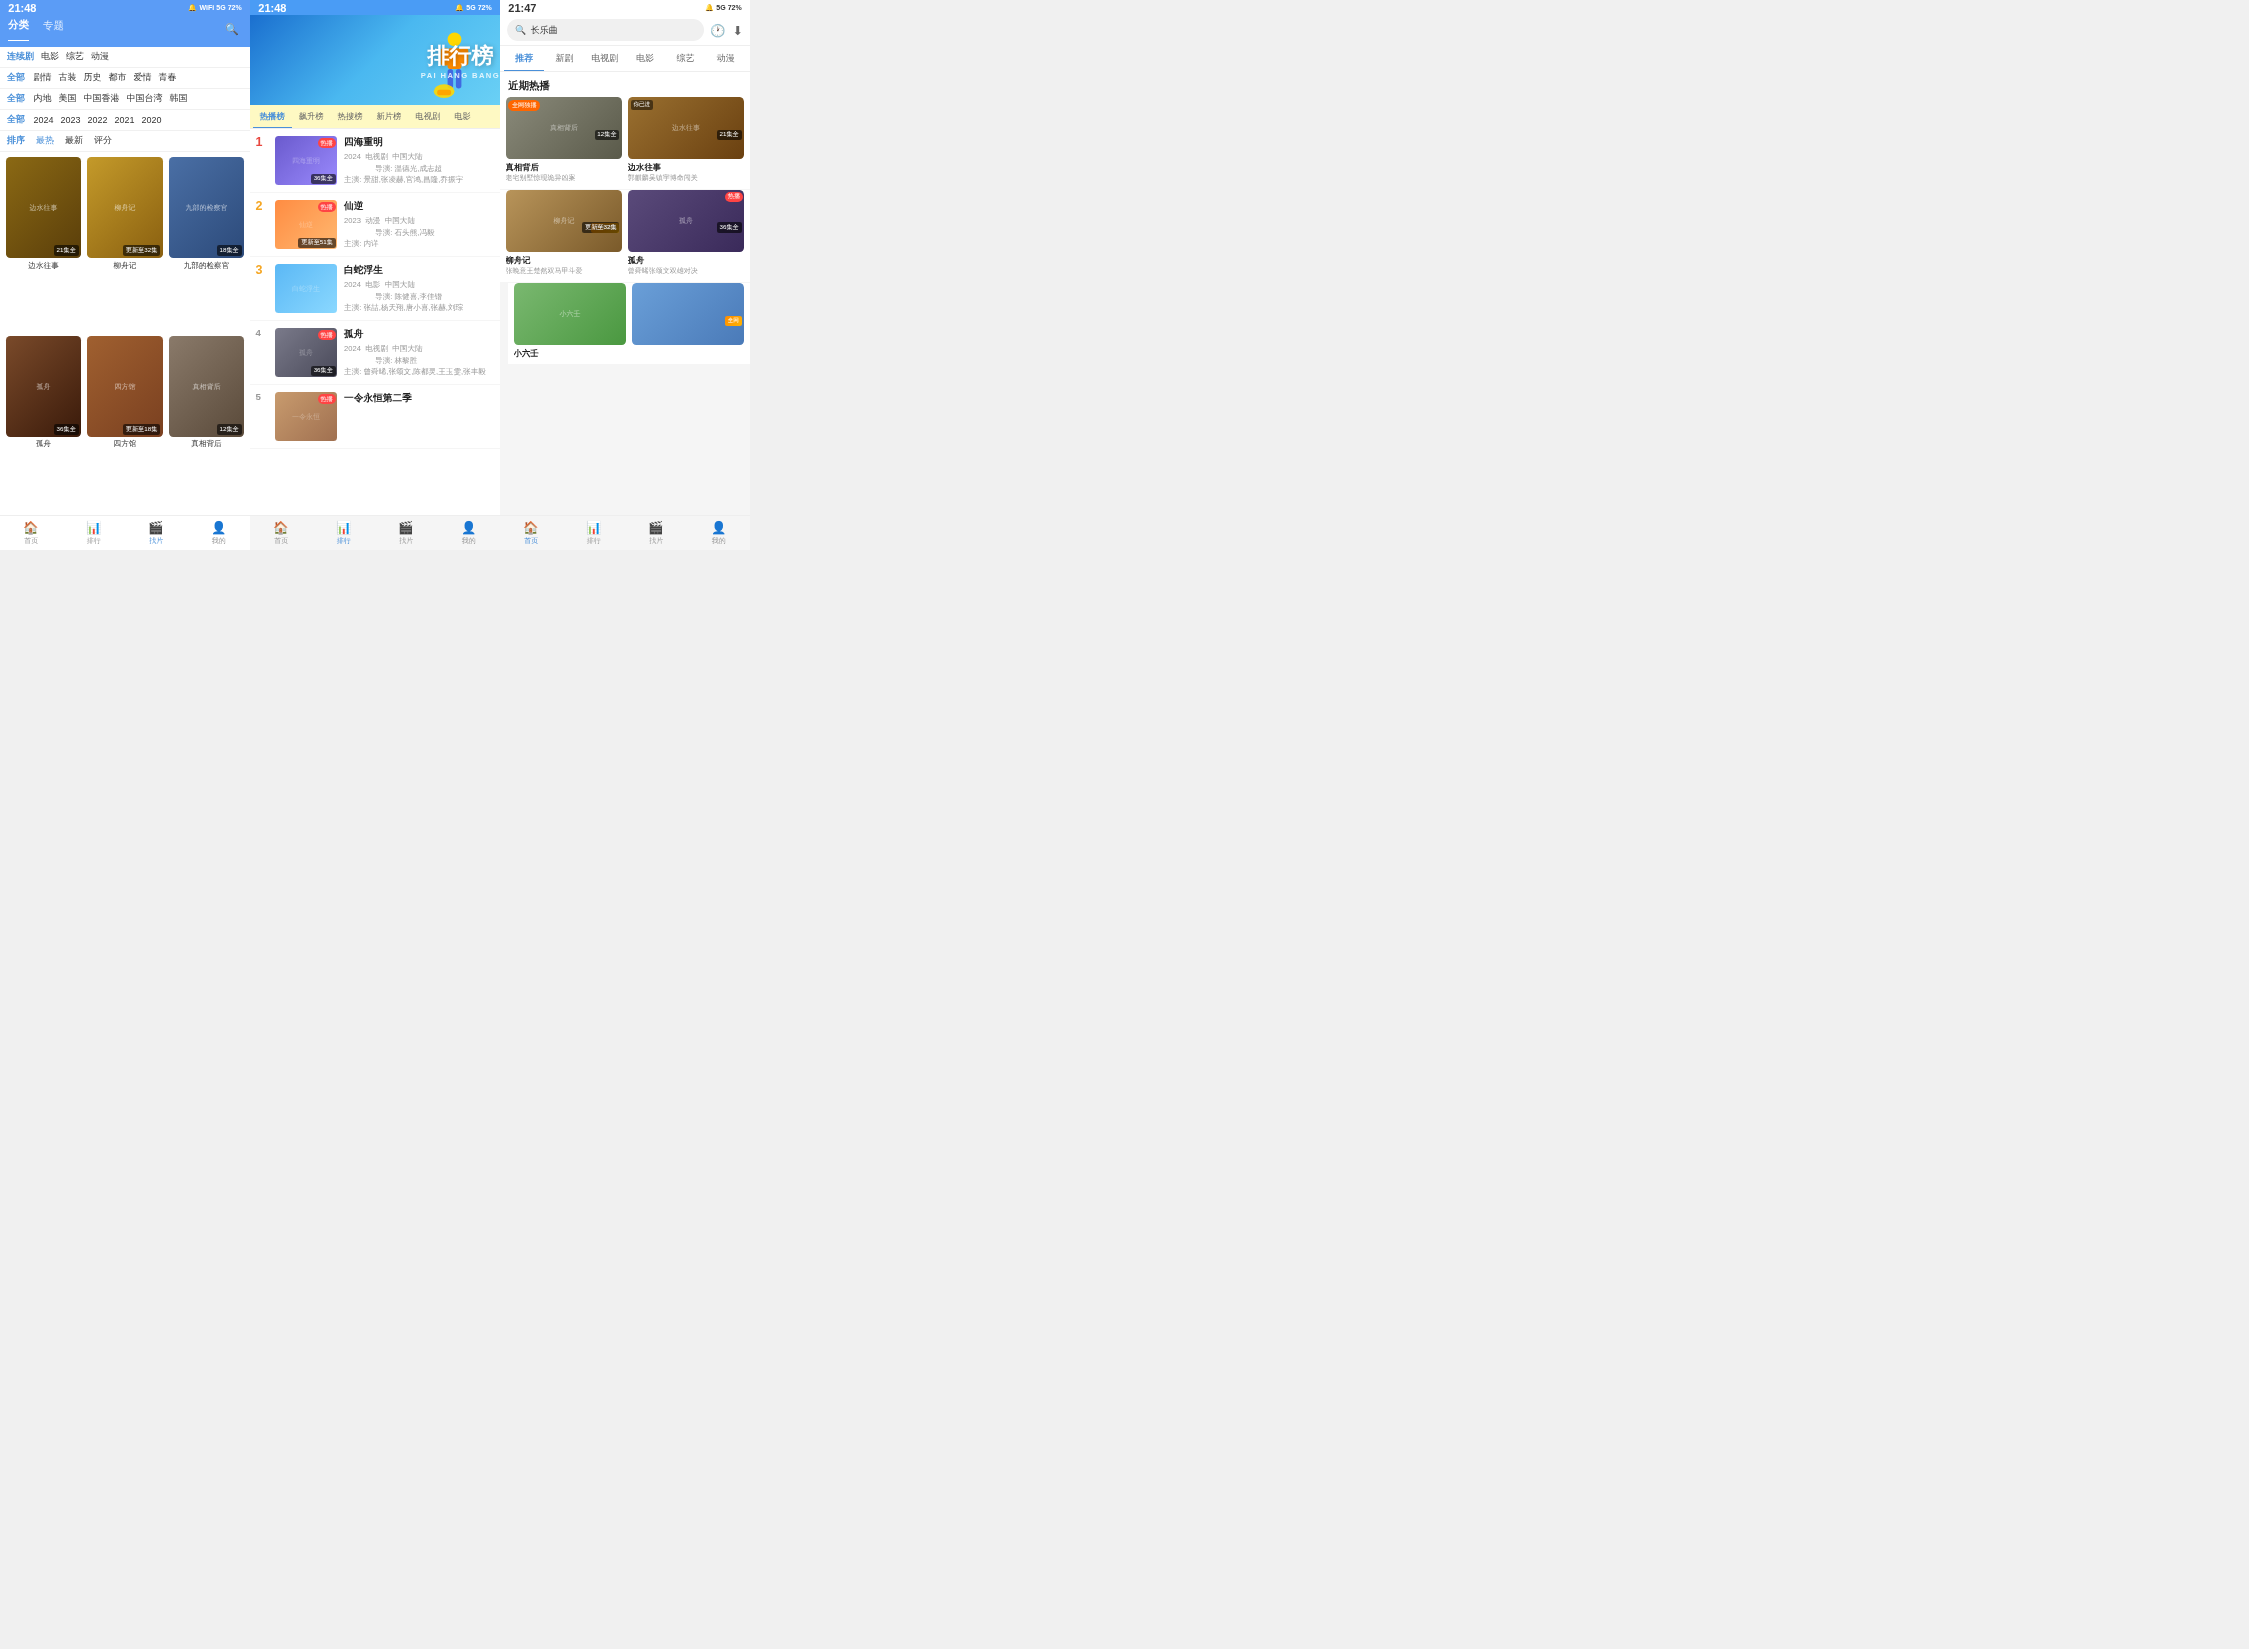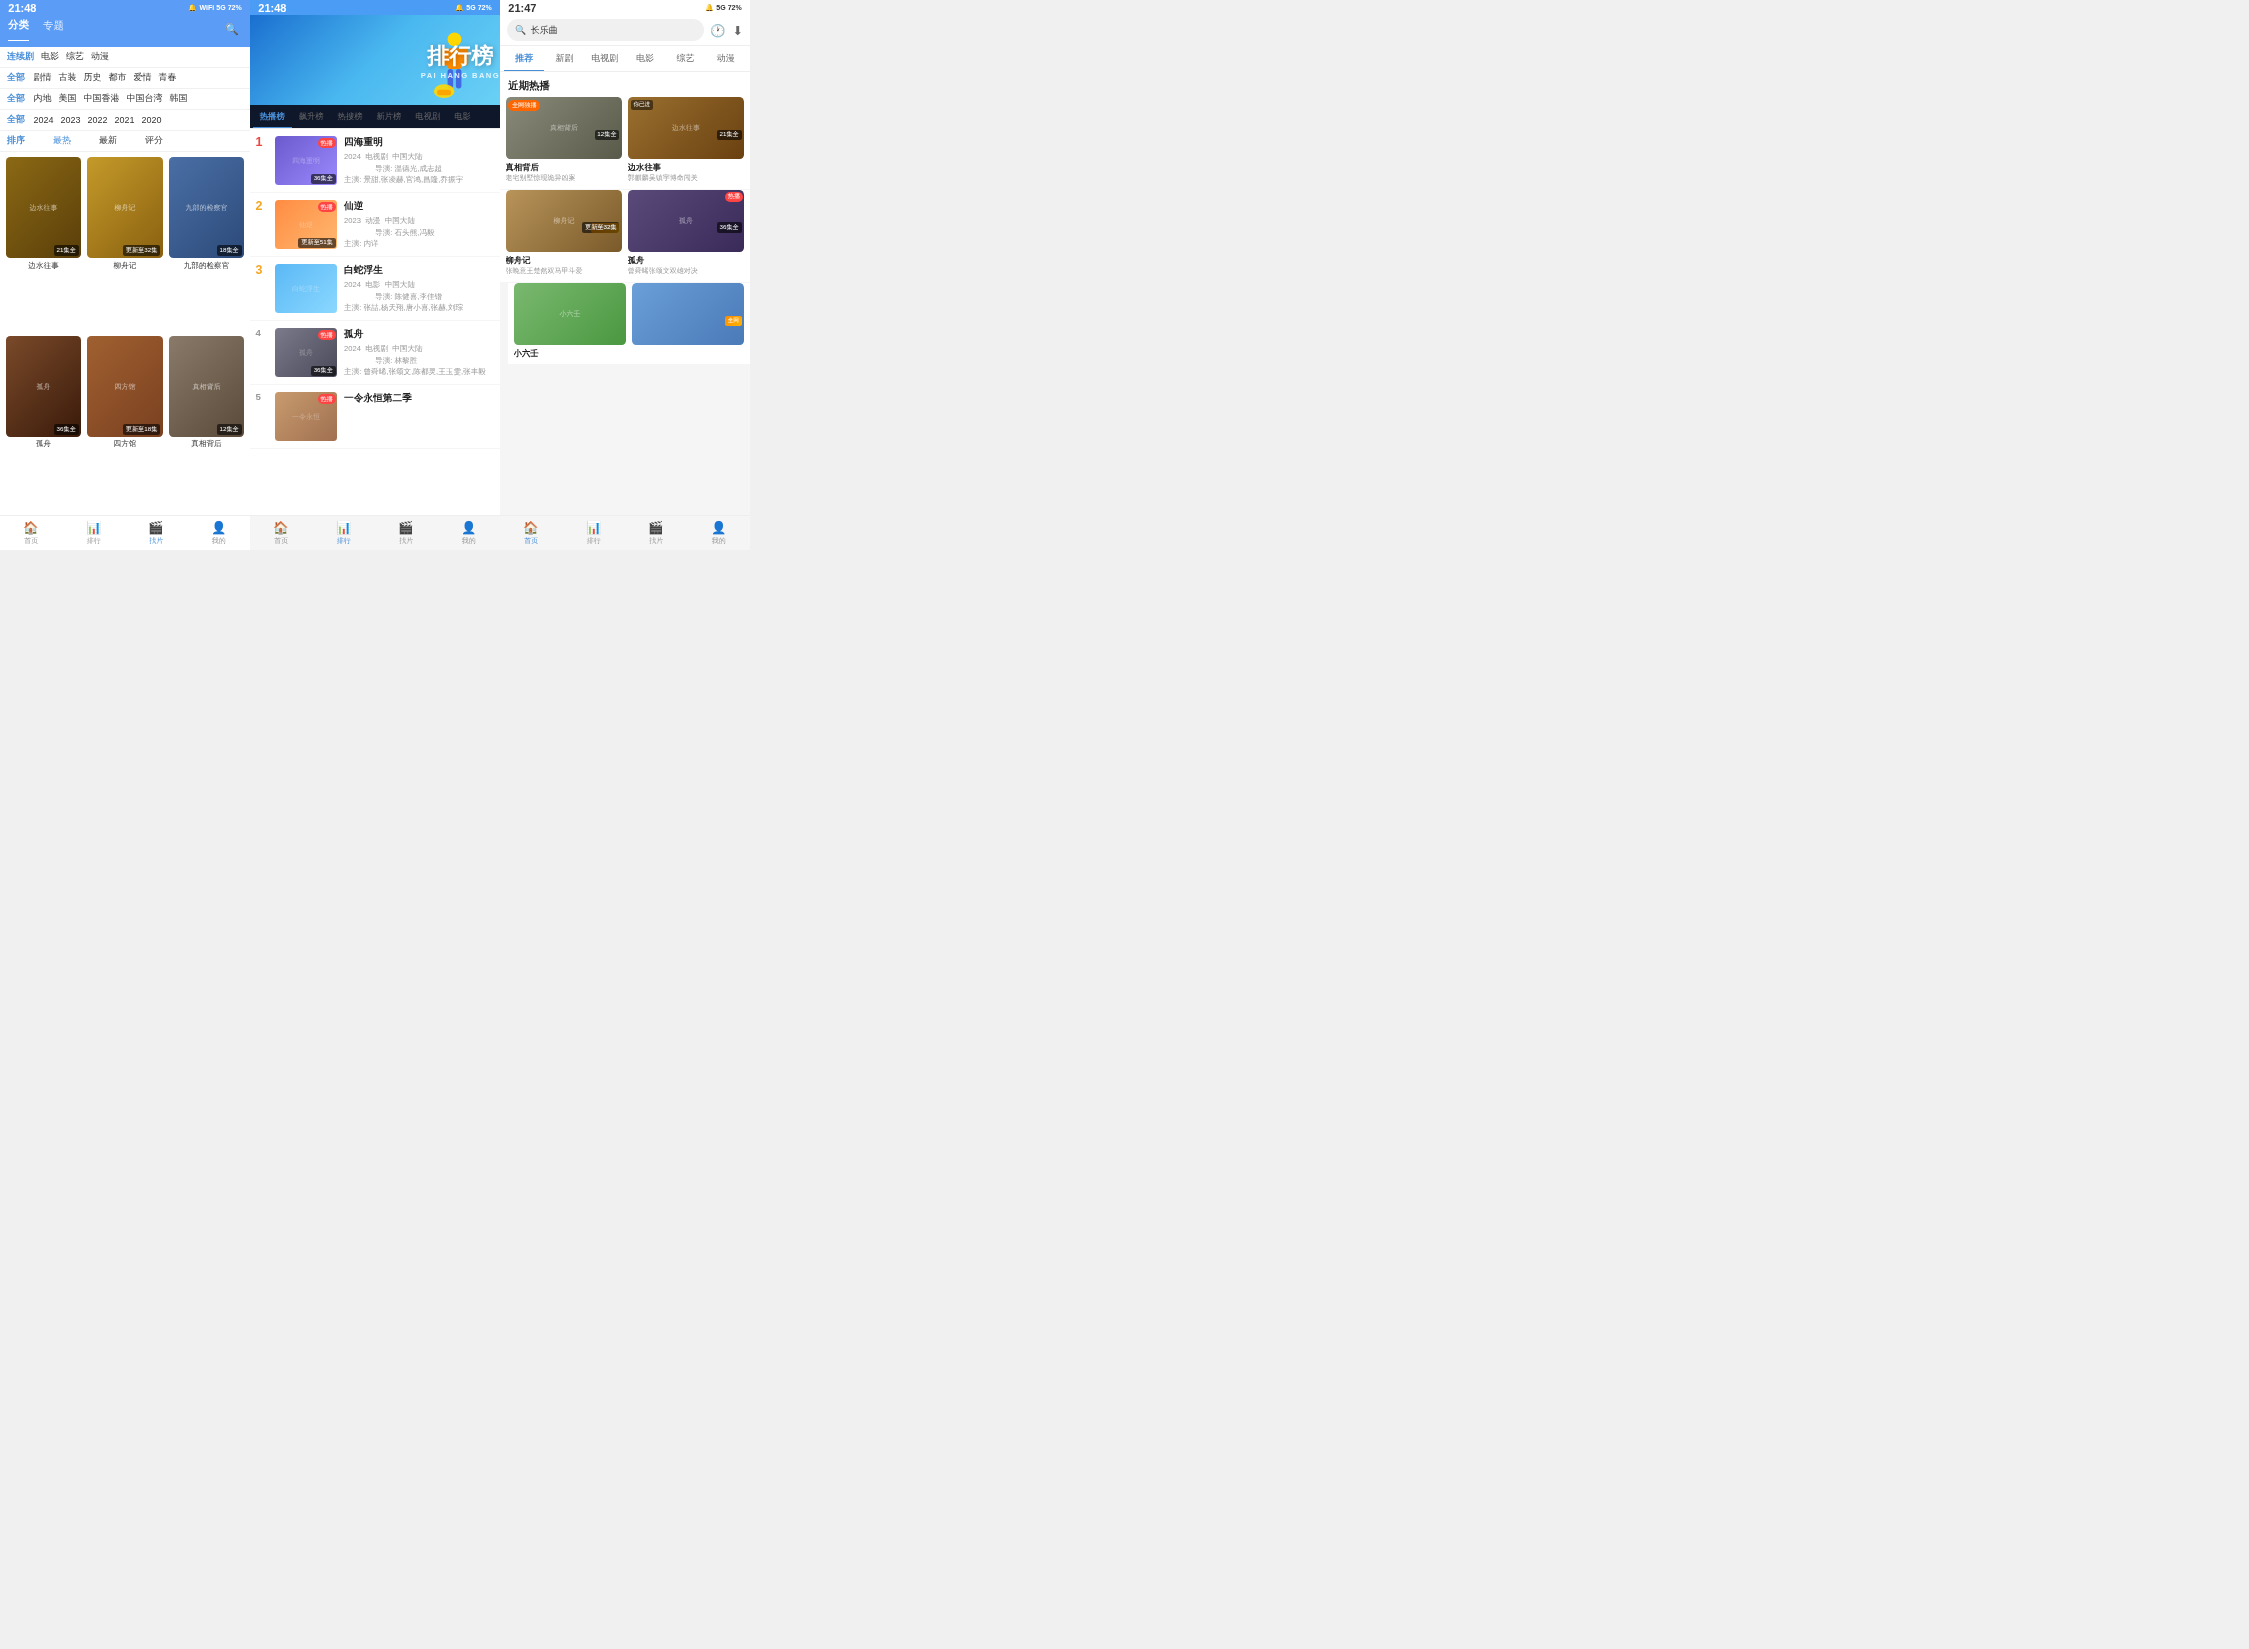--- a/index.html
+++ b/index.html
@@ -86,21 +86,21 @@
       min-width: 19.4px;
     }
     .filter-item {
       font-size: 9px;
       color: #333;
       cursor: pointer;
     }
     .sort-section {
       padding: 3.5px 7px;
       display: flex;
-      gap: 28px;
+      gap: 11px;
       align-items: center;
       border-bottom: 0.7px solid #f0f0f0;
     }
     .sort-label { font-size: 9px; color: #4a90d9; font-weight: 600; }
     .sort-item { font-size: 9px; color: #333; cursor: pointer; }
     .sort-item.active { color: #4a90d9; }
 
     .grid-content {
       flex: 1;
       overflow: hidden;
@@ -209,21 +209,21 @@
       position: absolute;
       right: 14px;
       bottom: 0;
       width: 56px;
       height: 76px;
       z-index: 1;
     }
 
     .rank-tabs {
       display: flex;
-      background: #0f172a;
+      background: #fef9c3;
       border-bottom: 0.7px solid #eee;
       overflow-x: auto;
       padding: 0 2.8px;
     }
     .rank-tab {
       flex-shrink: 0;
       padding: 5.6px 7px;
       font-size: 8.3px;
       color: #666;
       cursor: pointer;

